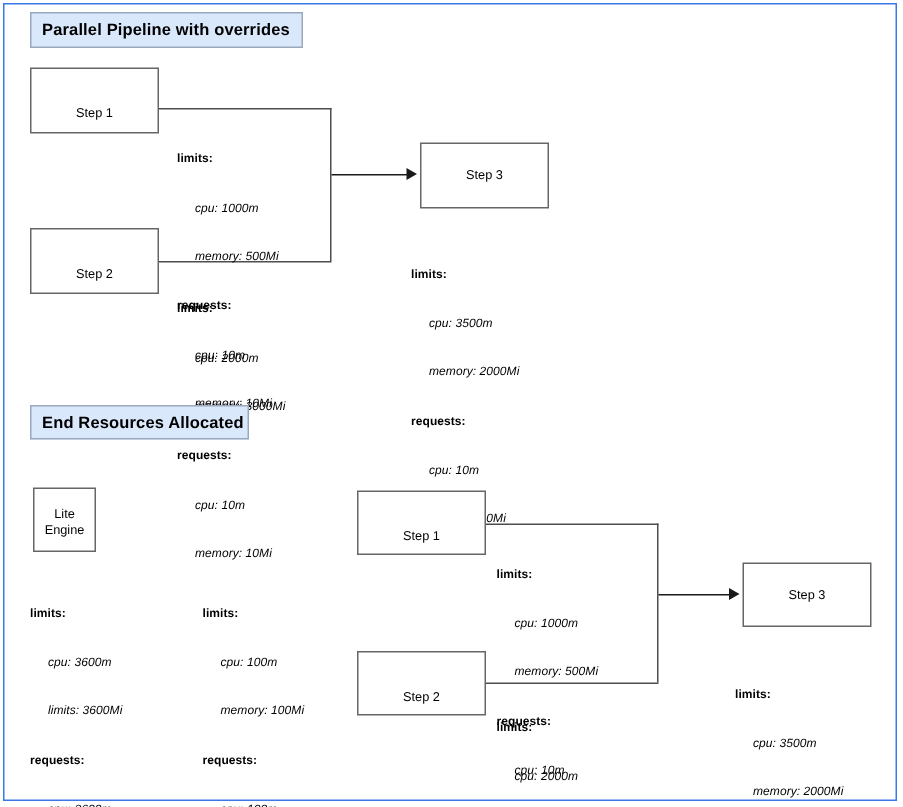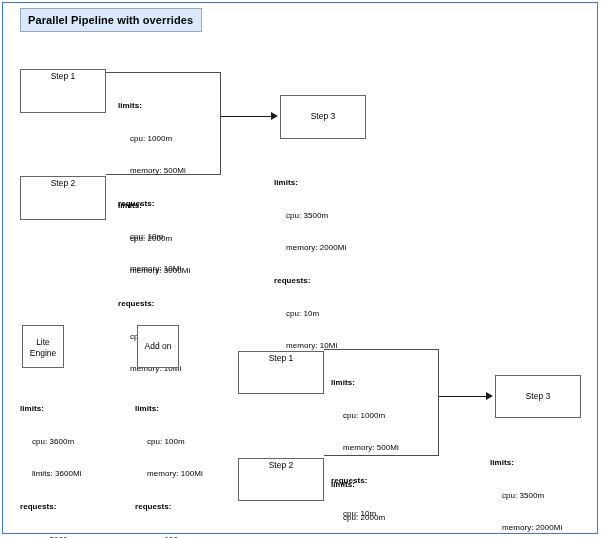--- a/index.html
+++ b/index.html
@@ -52,38 +52,38 @@
     display: flex;
     align-items: center;
     justify-content: center;
     font-size: 8.5px;
     color: #000000;
     text-align: center;
     line-height: 1.35;
   }
   .node.upper-label {
     align-items: flex-start;
-    padding-top: 1px;
-    margin-top: 24px;
+    padding-top: 24px;
   }
   .node.two-line {
     padding-top: 3px;
   }
   
   .spec {
     position: absolute;
     font-size: 8px;
     line-height: 10.9px;
     color: #000000;
     white-space: pre;
     letter-spacing: 0.05px;
   }
   .spec .ind {
     padding-left: 12px;
     display: block;
+    font-style: italic;
   }
   .spec .key {
     display: block;
     font-weight: bold;
   }
   
   .hline {
     position: absolute;
     height: 0;
     border-top: 1.2px solid #4d4d4d;
@@ -156,31 +156,31 @@
 
   <div class="spec" style="left:274px; top:156px;">
     <span class="key">limits:</span>
     <span class="ind">cpu: 3500m</span>
     <span class="ind">memory: 2000Mi</span>
     <span class="key">requests:</span>
     <span class="ind">cpu: 10m</span>
     <span class="ind">memory: 10Mi</span>
   </div>
 
+  <div class="banner" style="left:20px; top:270px; width:146px; height:23px;">
+    <span>End Resources Allocated</span>
+  </div>
 
   <div class="node two-line" style="left:22px; top:325px; width:42px; height:43px;">
     <div>
       <span>Lite</span><br>
       <span>Engine</span>
     </div>
   </div>
 
-  <div class="node" style="left:137px; top:325px; width:42px; height:43px;">
-    <span>Add on</span>
-  </div>
 
   <div class="node upper-label" style="left:238px; top:327px; width:86px; height:43px;">
     <span>Step 1</span>
   </div>
 
   <div class="node upper-label" style="left:238px; top:434px; width:86px; height:43px;">
     <span>Step 2</span>
   </div>
 
   <div class="node" style="left:495px; top:375px; width:86px; height:43px;">

